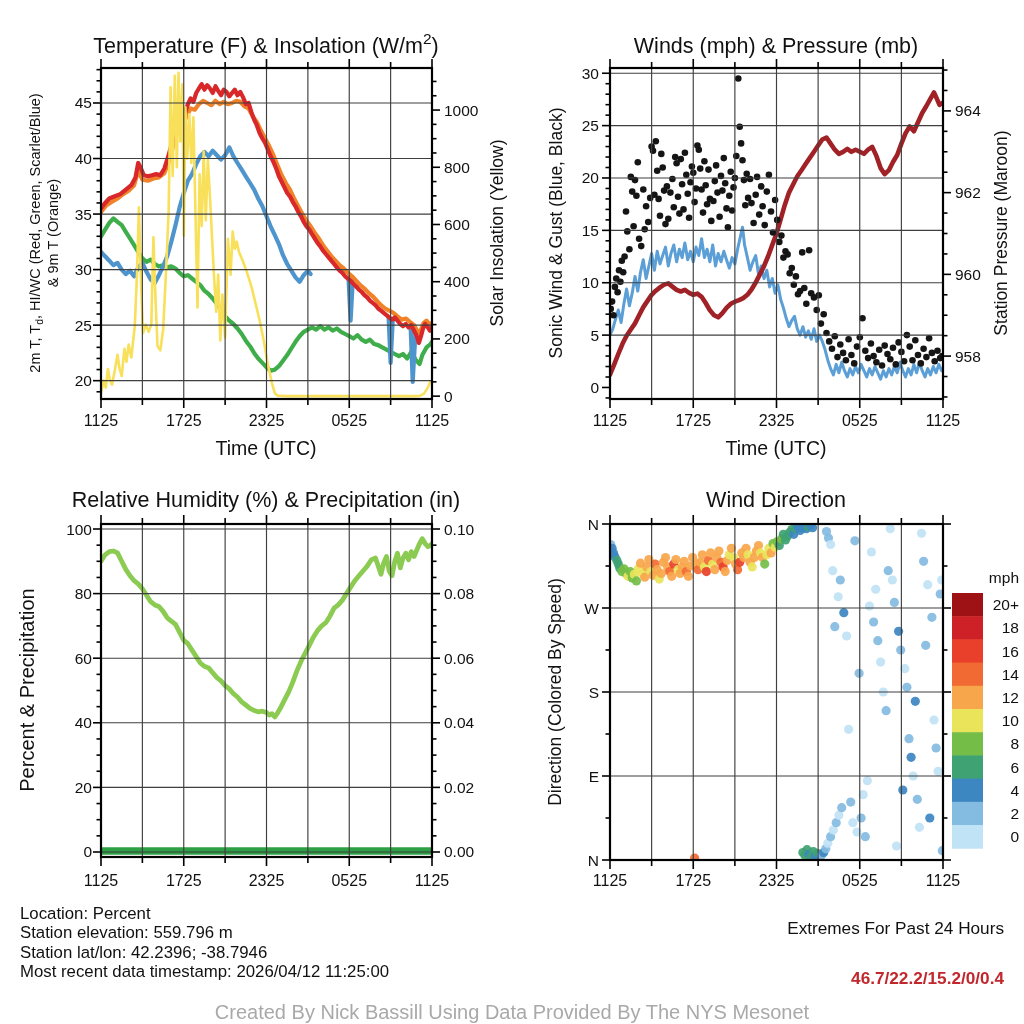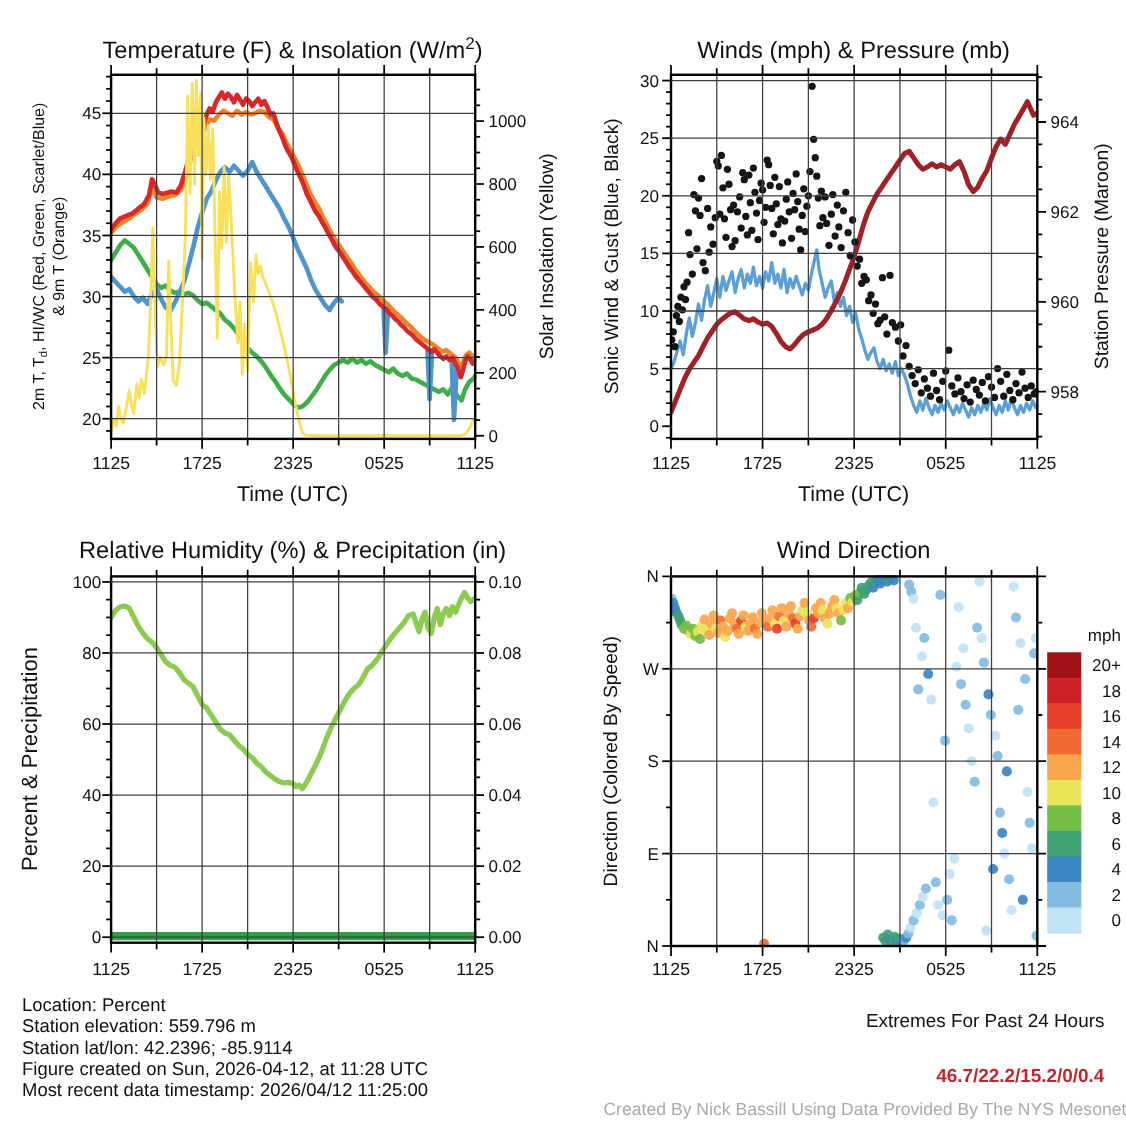--- a/index.html
+++ b/index.html
@@ -4,21 +4,21 @@
 <style>
   html,body{margin:0;padding:0;background:#fff;}
   #page{position:relative;width:1024px;height:1024px;background:#ffffff;overflow:hidden;
         font-family:"Liberation Sans", sans-serif;color:#111;}
   #charts{position:absolute;left:0;top:0;}
   svg text{font-family:"Liberation Sans", sans-serif;}
   .fline{white-space:pre;}
   #footer-left{position:absolute;left:20px;top:904px;font-size:16.8px;line-height:19.3px;color:#111;}
   #footer-right{position:absolute;right:20px;top:918px;text-align:right;font-size:17.2px;line-height:21.6px;color:#111;}
   #footer-right .vals{font-weight:bold;}
-  #credit{position:absolute;left:0;top:1001px;width:100%;text-align:right;font-size:16px;color:#a9a9a9;}
+  #credit{position:absolute;left:0;top:1001px;width:100%;text-align:center;font-size:20px;color:#a9a9a9;}
 </style>
 </head>
 <body>
 
 <div id="page">
   <svg id="charts" width="1024" height="1024" viewBox="0 0 1024 1024">
       <g>
         <defs>
           <clipPath id="clip0">
             <rect x="100" y="67" width="333" height="333"></rect>
@@ -809,22 +809,21 @@
           <text x="1019" y="818.9" font-size="15.5" text-anchor="end" fill="#111">2</text>
           <rect x="952" y="825" width="31" height="23.7" fill="#c0e3f6"></rect>
           <text x="1019" y="842.1" font-size="15.5" text-anchor="end" fill="#111">0</text>
         </g>
       </g>
     </svg>
 
   <div id="footer-left">
     <div class="fline">Location: Percent</div>
     <div class="fline">Station elevation: 559.796 m</div>
-    <div class="fline">Station lat/lon: 42.2396; -85.9114</div>
-    <div class="fline">Figure created on Sun, 2026-04-12, at 11:28 UTC</div>
+    <div class="fline">Station lat/lon: 42.2396; -38.7946</div>
     <div class="fline">Most recent data timestamp: 2026/04/12 11:25:00</div>
   </div>
 
   <div id="footer-right">
     <div class="fline">Extremes For Past 24 Hours</div>
     <div class="fline vals" style="color: rgb(193, 39, 45); margin-top: 28px;">46.7/22.2/15.2/0/0.4</div>
   </div>
 
   <div id="credit">Created By Nick Bassill Using Data Provided By The NYS Mesonet</div>
 </div>

